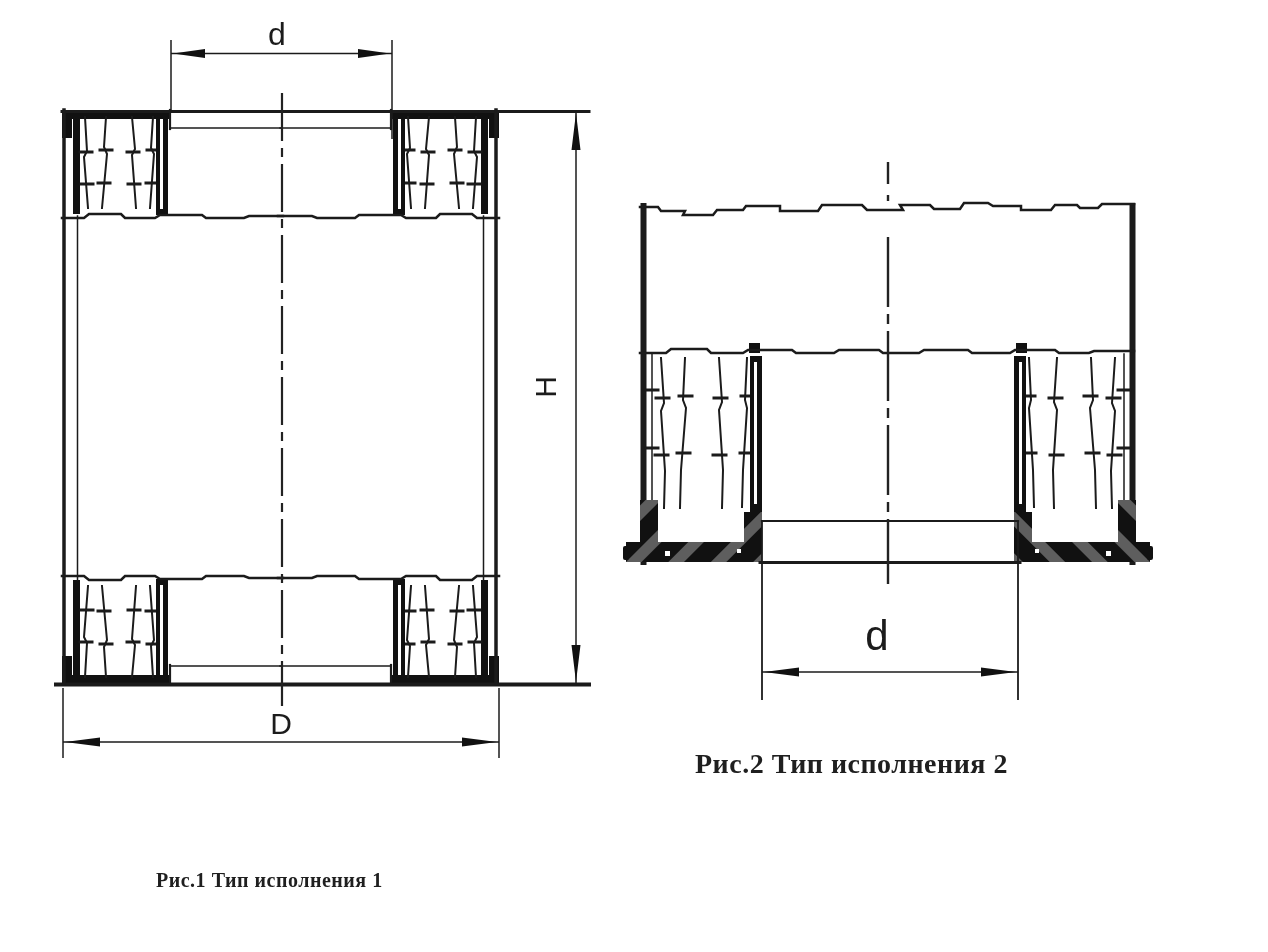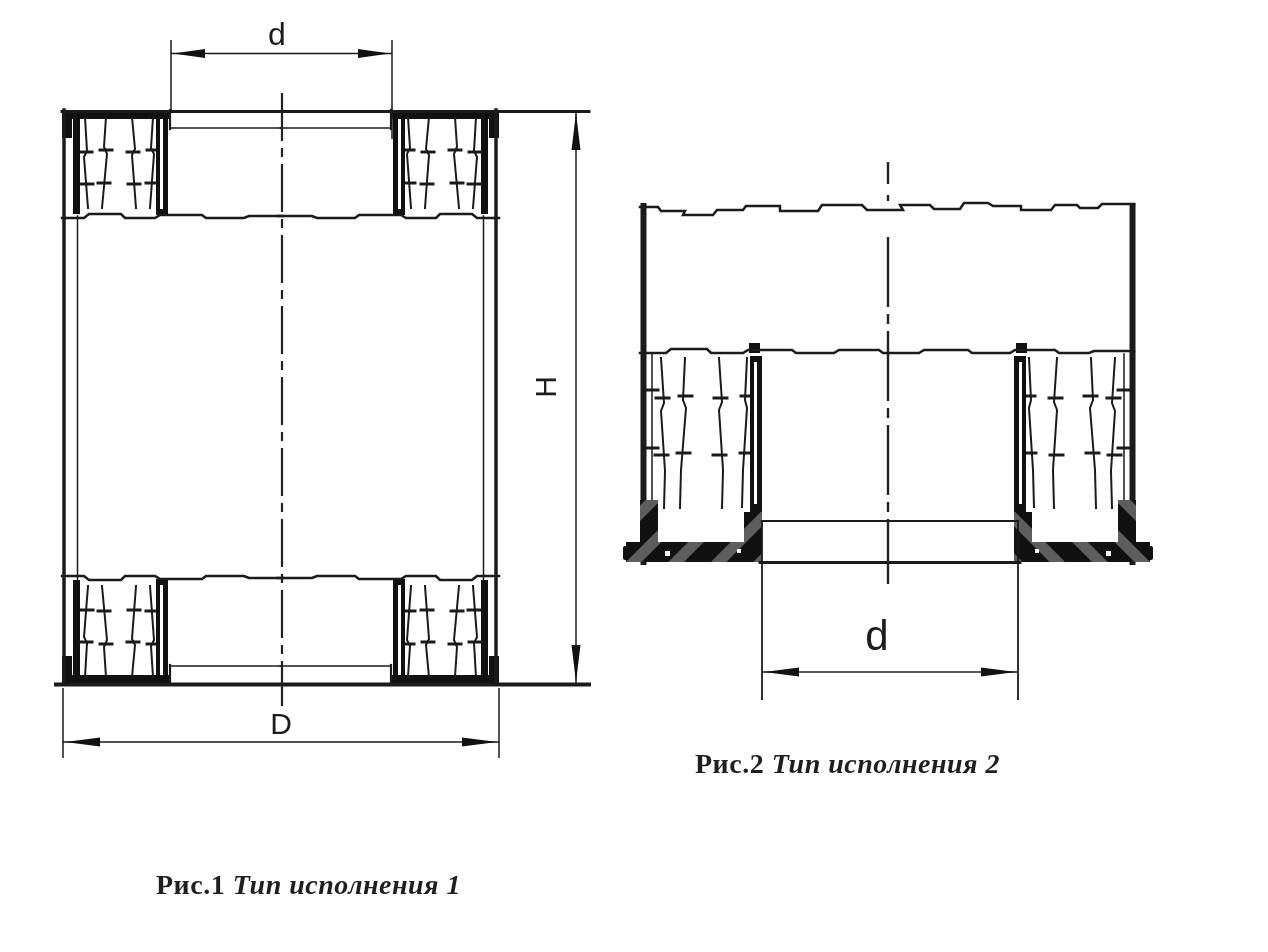--- a/index.html
+++ b/index.html
@@ -2,22 +2,22 @@
 <html><head>
 <meta charset="utf-8">
 <style>
   html,body{margin:0;padding:0;background:#fff;}
   .page{position:relative;width:1268px;height:952px;background:#fff;overflow:hidden;
         font-family:"Liberation Sans",sans-serif;}
   .drawing-svg{position:absolute;left:0;top:0;}
   .dim-label{font-family:"Liberation Sans",sans-serif;fill:#1c1c1c;}
   .caption{position:absolute;color:#1f1f1f;font-family:"Liberation Serif",serif;
            font-weight:600;white-space:nowrap;}
-  .caption .ital{font-style:italic;margin-top:12px;}
-  .cap1{left:156px;top:869px;font-size:28px;letter-spacing:.5px;}
+  .caption .ital{margin-top:12px;}
+  .cap1{left:156px;top:869px;font-size:20px;letter-spacing:.5px;}
   .cap2{left:695px;top:745px;font-size:28px;line-height:37px;letter-spacing:.5px;}
 </style>
 </head>
 <body>
 
 <div class="page">
 
   <svg class="drawing-svg" width="1268" height="952" viewBox="0 0 1268 952">
     <defs>
 

